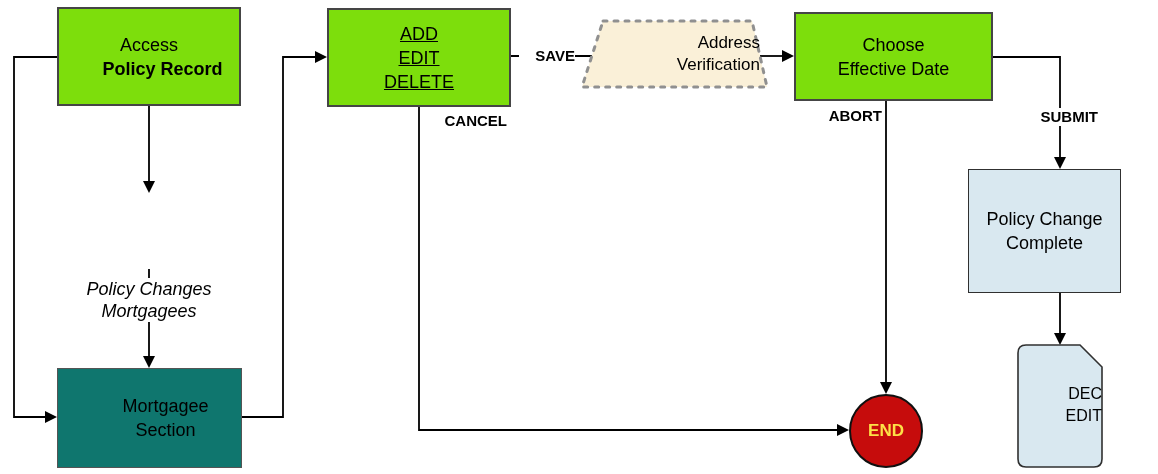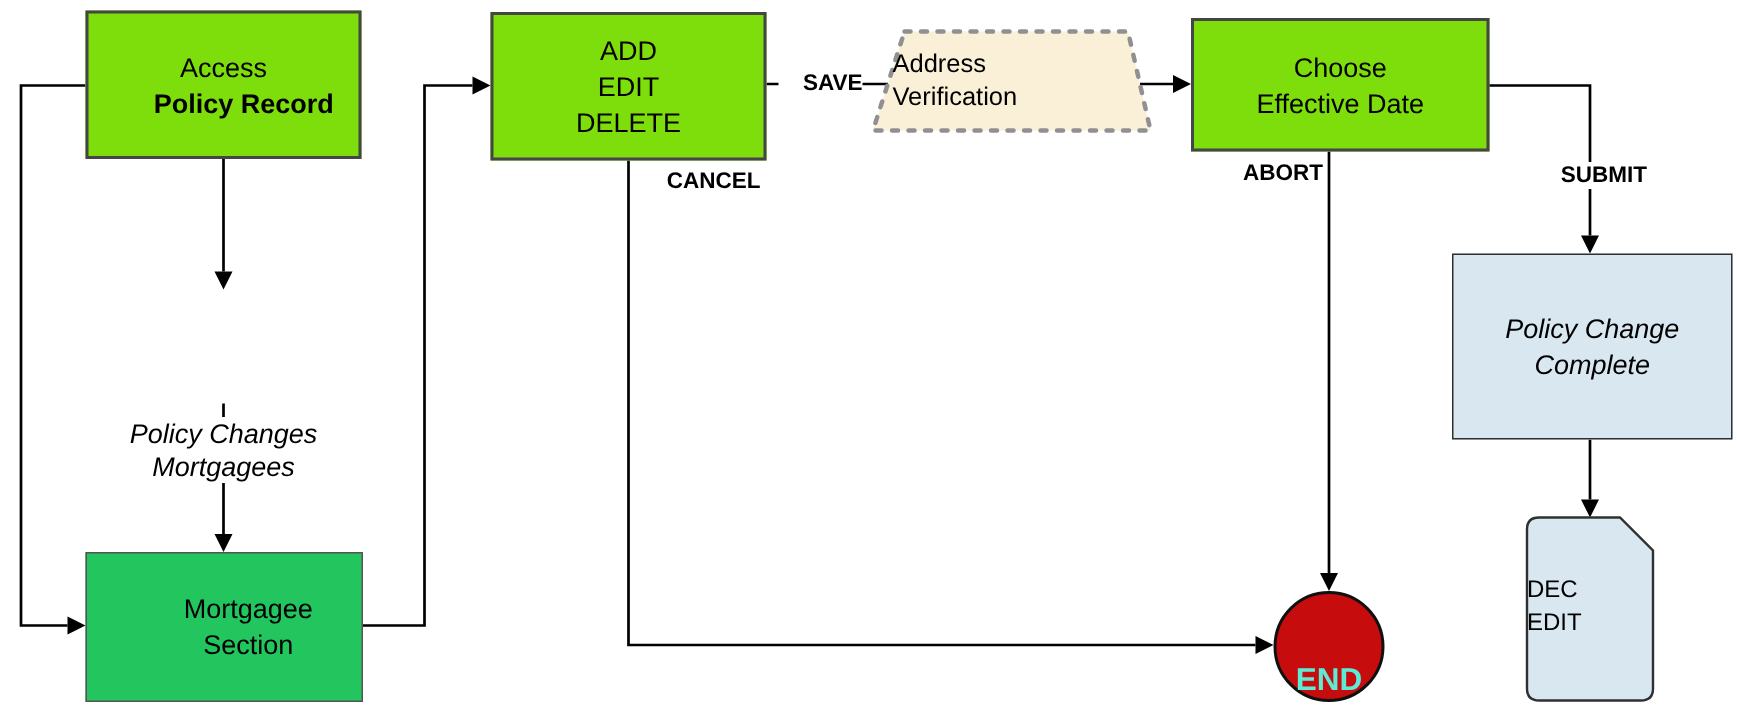--- a/index.html
+++ b/index.html
@@ -31,21 +31,21 @@
   .prewrap { white-space: pre-line; }
   .green {
     background: #7DDE0C;
     border: 2px solid #454545;
   }
   .cream {
     background: #FBF1D4;
     border: 1.5px solid #545454;
   }
   .gold {
-    background: #22c55e;
+    background: #0f766e;
     border: 1.5px solid #545454;
     padding-left: 32px;
   }
   .blue {
     background: #D9E8F0;
     border: 1.5px solid #303030;
   }
   .accessbox { flex-direction: column; }
   .accessbox .bold-line { font-weight: bold; margin-left: 27px; }
   .annotation {
@@ -63,39 +63,39 @@
     z-index: 3;
     font-size: 15px;
     font-weight: bold;
     text-align: right;
     line-height: 16px;
   }
   .label-on-line { background: #ffffff; padding: 1px 0; }
   .overlay-text {
     position: absolute;
     z-index: 2;
-    text-align: left;
+    text-align: right;
     white-space: pre-line;
   }
   #address-verification-label { font-size: 17px; line-height: 22px; }
   #dec-page-label { font-size: 16px; line-height: 22px; }
   #end-node {
     position: absolute;
     left: 849px; top: 394px;
     width: 74px; height: 74px;
     border-radius: 50%;
     background: #C60C0C;
     border: 2px solid #101010;
     box-sizing: border-box;
     display: flex;
-    align-items: flex-end;
+    align-items: center;
     justify-content: center;
-    color: #5eead4;
+    color: #fde047;
     font-weight: bold;
-    font-size: 21px;
+    font-size: 17px;
     z-index: 2;
   }
 </style>
 </head>
 <body>
 
 <div id="canvas">
 
   <svg id="edge-layer" width="1158" height="474" viewBox="0 0 1158 474">
 
@@ -158,31 +158,31 @@
     <span class="bold-line">Policy Record</span>
   </div>
 
 
   <div class="annotation" style="left:57px; top:278px; width:184px;">Policy Changes
 Mortgagees</div>
 
   <div class="node gold prewrap" style="left:57px; top:368px; width:185px; height:100px;">Mortgagee
 Section</div>
 
-  <div class="node green prewrap" style="left:327px; top:8px; width:184px; height:99px;">ADD
+  <div class="node green prewrap" style="left:327px; top:8px; width:184px; height:99px;text-decoration:underline;">ADD
 EDIT
 DELETE</div>
 
   <div class="overlay-text" id="address-verification-label" style="left:595px; top:32px; width:165px;">Address
 Verification</div>
 
   <div class="node green prewrap" style="left:794px; top:12px; width:199px; height:89px;">Choose
 Effective Date</div>
 
-  <div class="node blue prewrap" style="left:968px; top:169px; width:187px; height:124px;font-style:italic;">Policy Change
+  <div class="node blue prewrap" style="left:968px; top:169px; width:153px; height:124px;">Policy Change
 Complete</div>
 
   <div class="overlay-text" id="dec-page-label" style="left:1018px; top:383px; width:84px;">DEC
 EDIT</div>
 
   <div id="end-node">
     <span>END</span>
   </div>
 
   <div class="edge-label label-on-line" style="left:519px; top:47px; width:56px;">SAVE</div>

